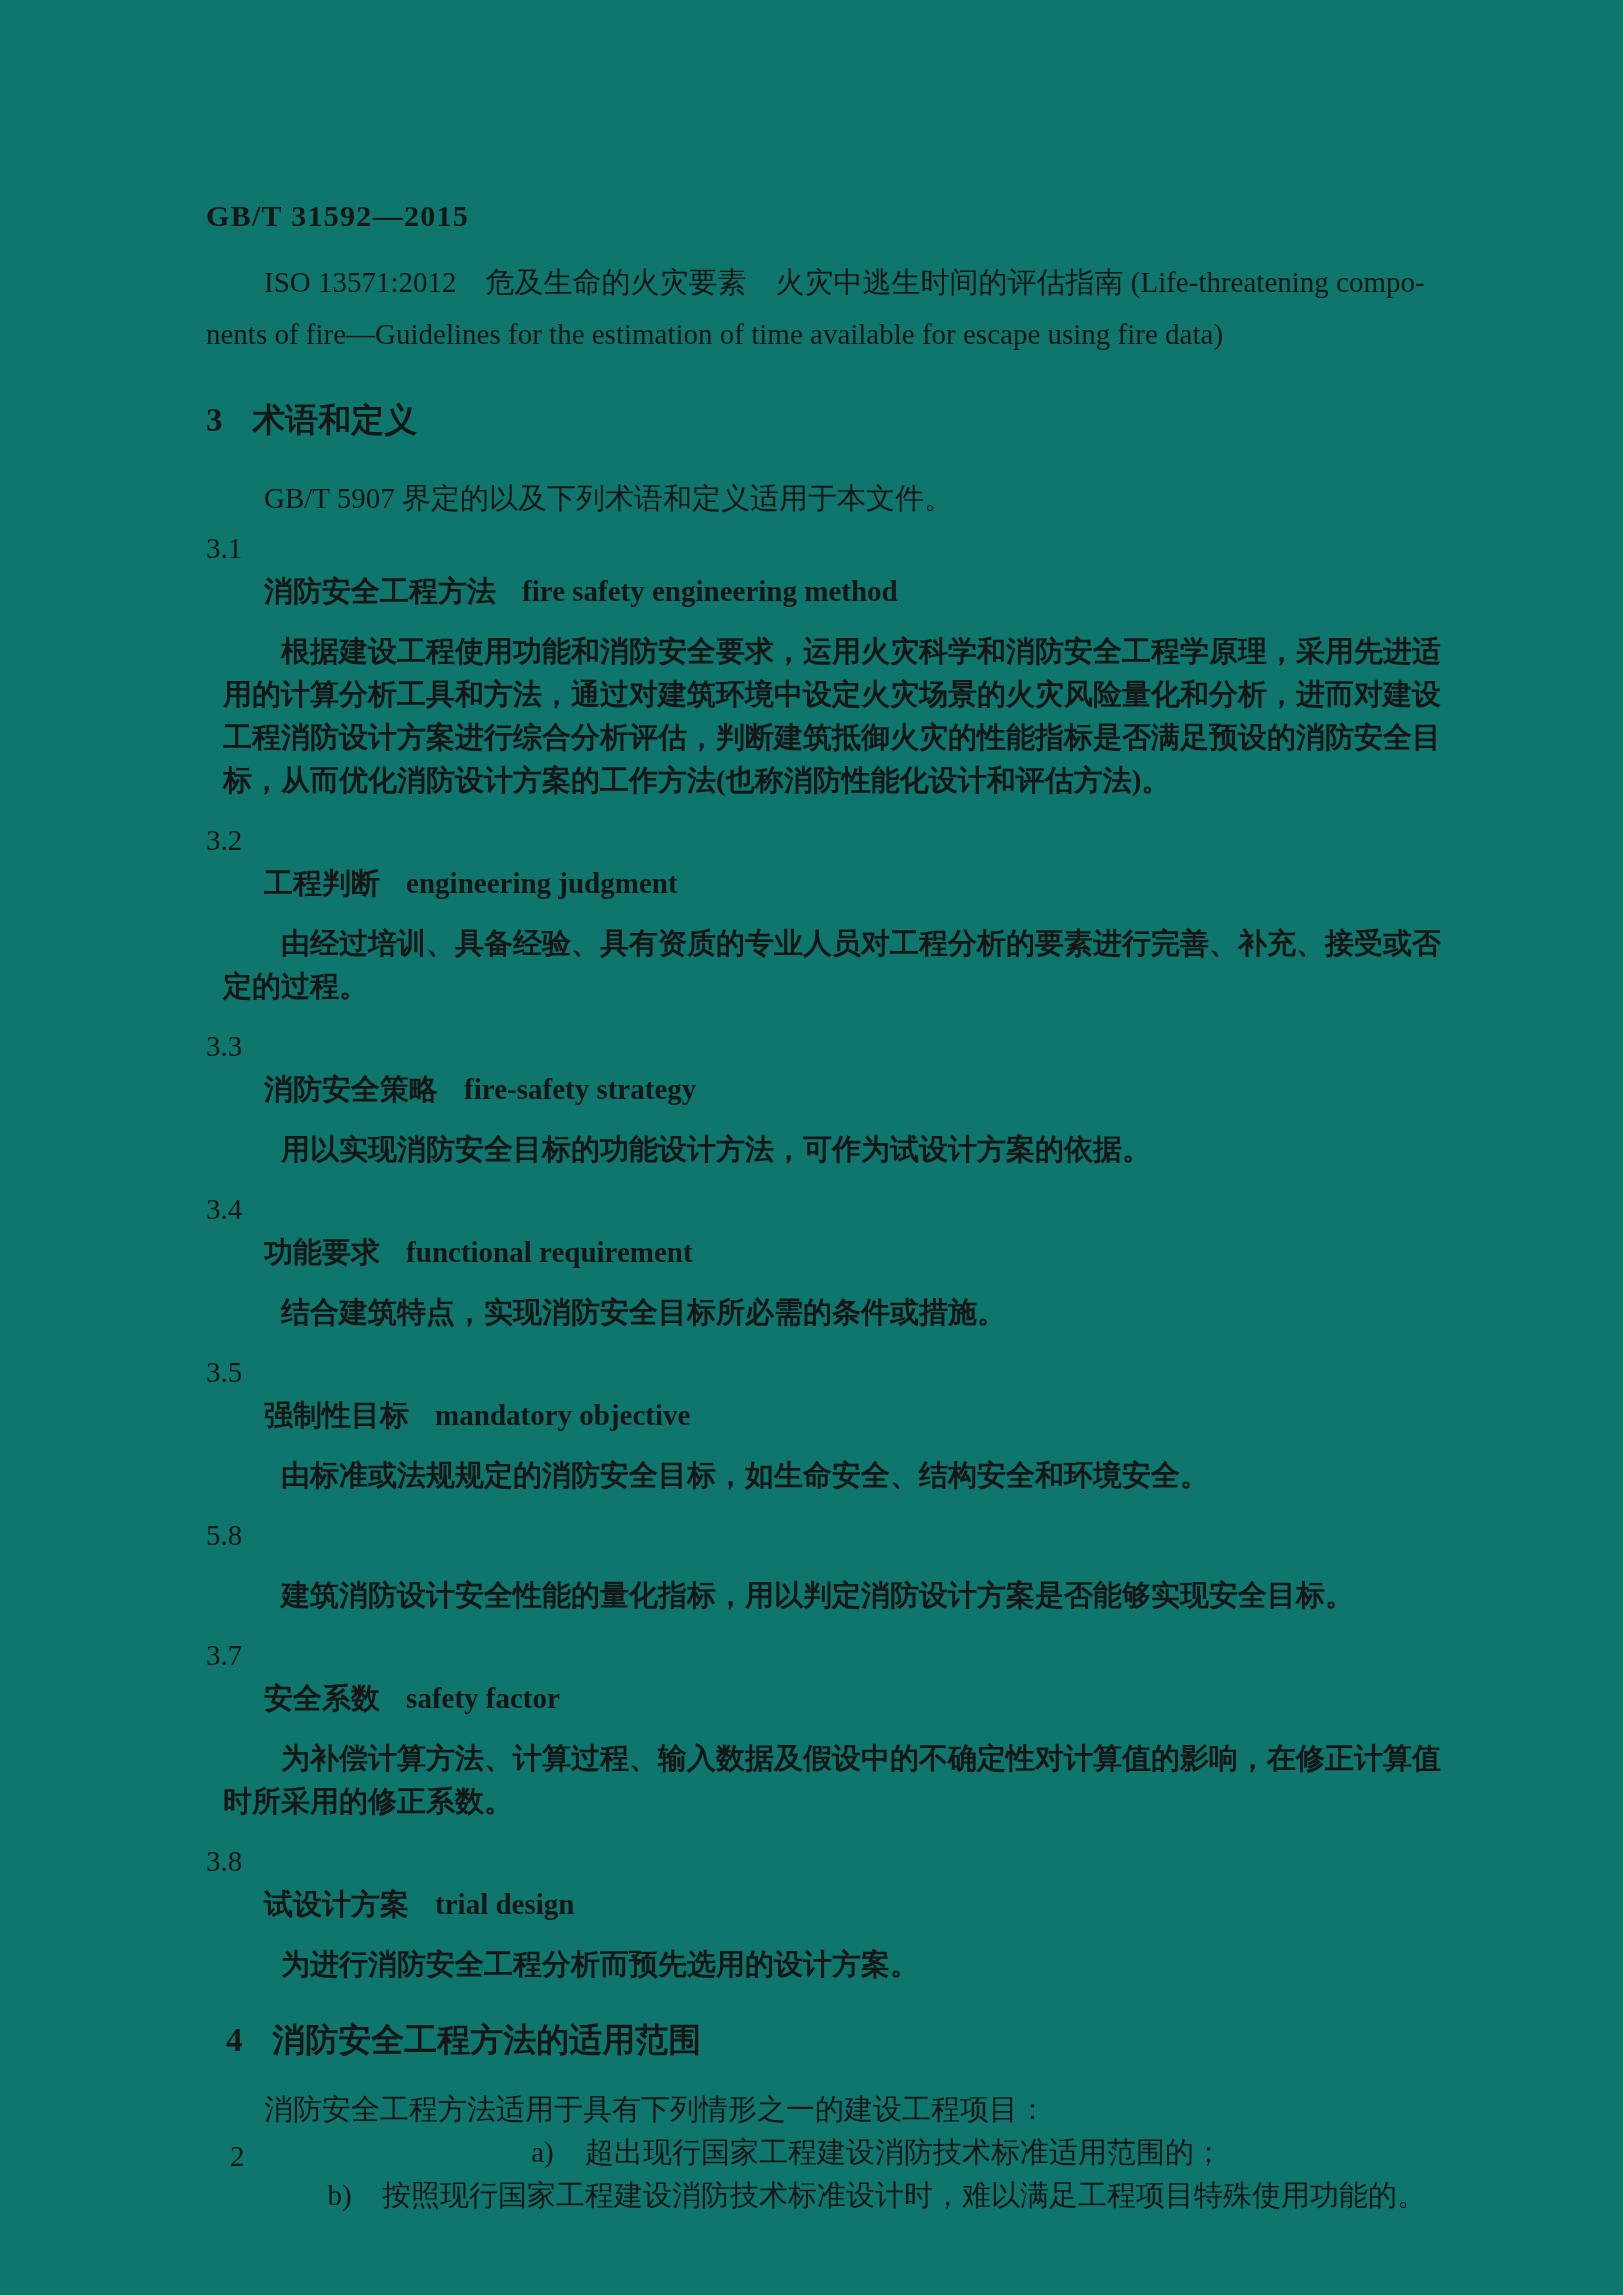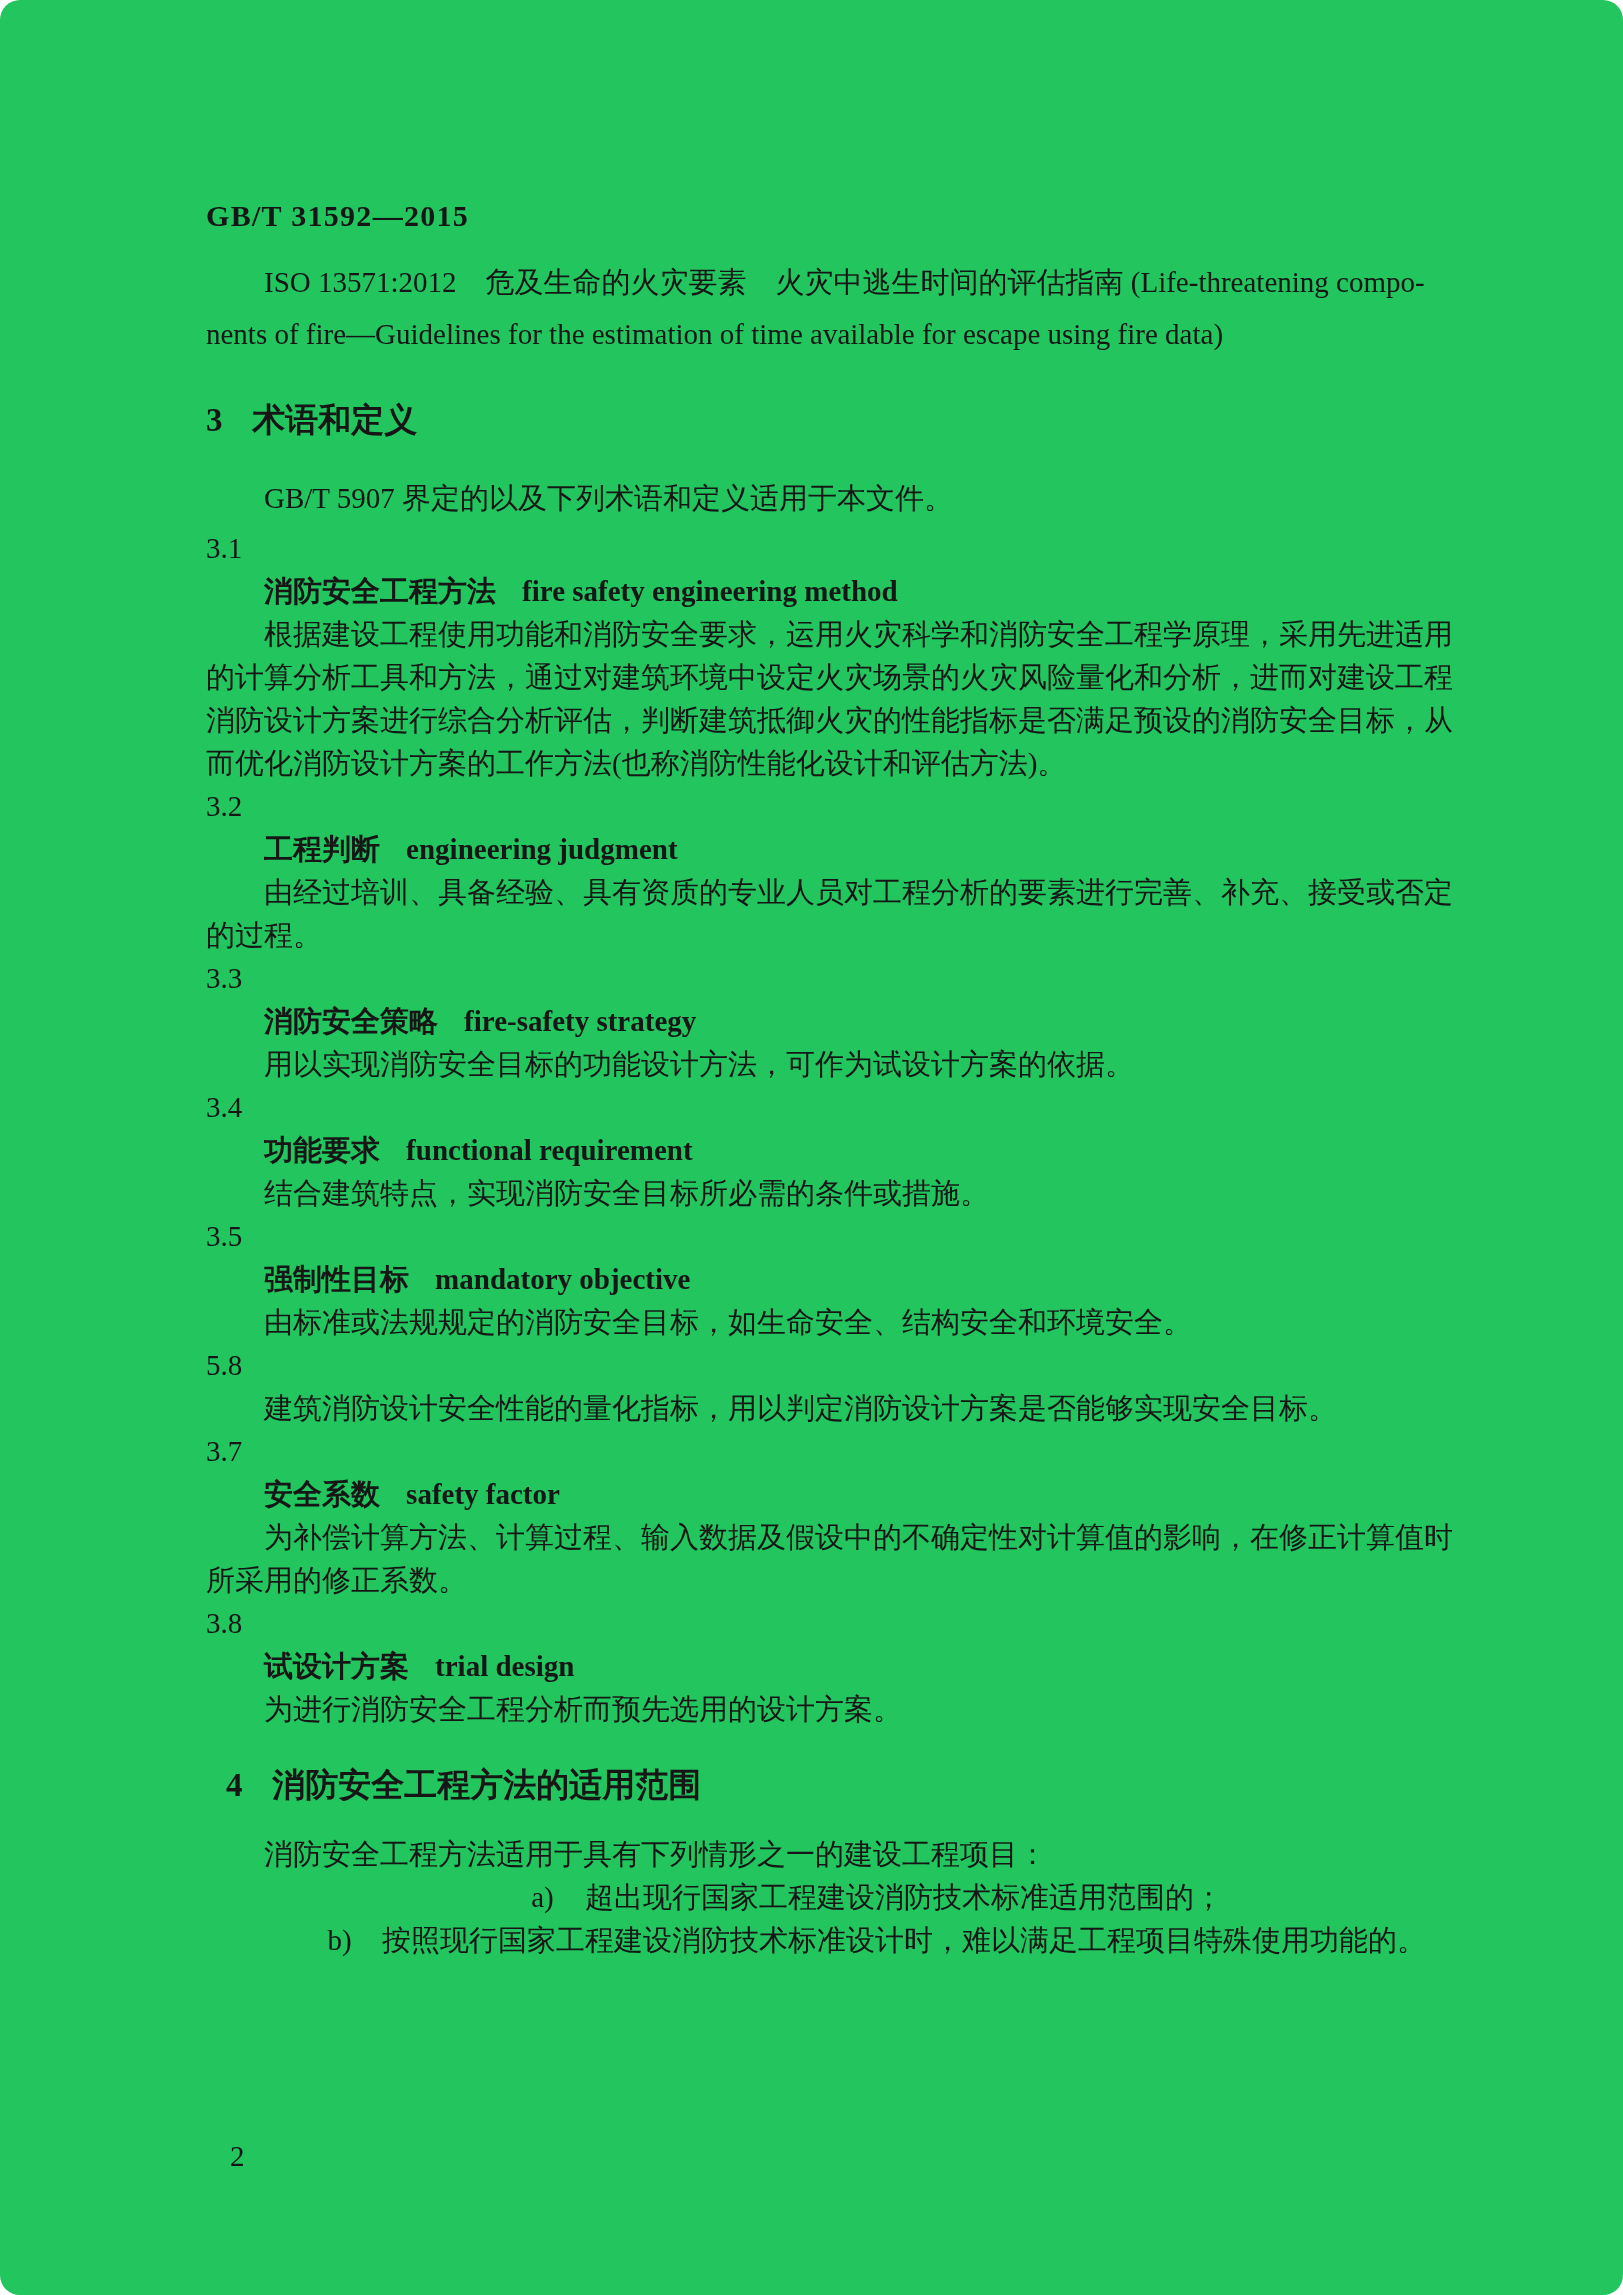--- a/index.html
+++ b/index.html
@@ -12,23 +12,22 @@
     background: #ffffff;
     position: relative;
     font-family: "Liberation Serif", "DejaVu Serif", serif;
     color: #161616;
     font-size: 29px;
     line-height: 43px;
   }
   .page {
     position: absolute;
     inset: 0;
-    background: #22c55e;
+    background: #0f766e;
     overflow: hidden;
-    border-radius: 20px;
   }
   .doc-header {
     position: absolute;
     top: 194px;
     left: 206px;
     font-weight: bold;
     font-size: 30px;
     letter-spacing: 1.3px;
     white-space: nowrap;
   }
@@ -56,21 +55,22 @@
   }
   .terms { margin-top: 7.2px; }
   .term-number { }
   .term-heading {
     padding-left: 2em;
     font-weight: bold;
   }
   .term-heading .term-en { margin-left: 0.9em; }
   .term-definition {
     text-indent: 2em;
-    margin: 0;
+    margin: 17px;
+    font-weight: bold;
   }
   .sec4-heading { margin-top: 33px; margin-left: 20px; }
   .sec4-intro {
     margin-top: 26px;
     text-indent: 2em;
   }
   .scope-list { margin: 0; padding: 0; list-style: none; text-align: center; }
   .scope-item { padding-left: 2em; }
   .scope-item .item-label {
     display: inline-block;

